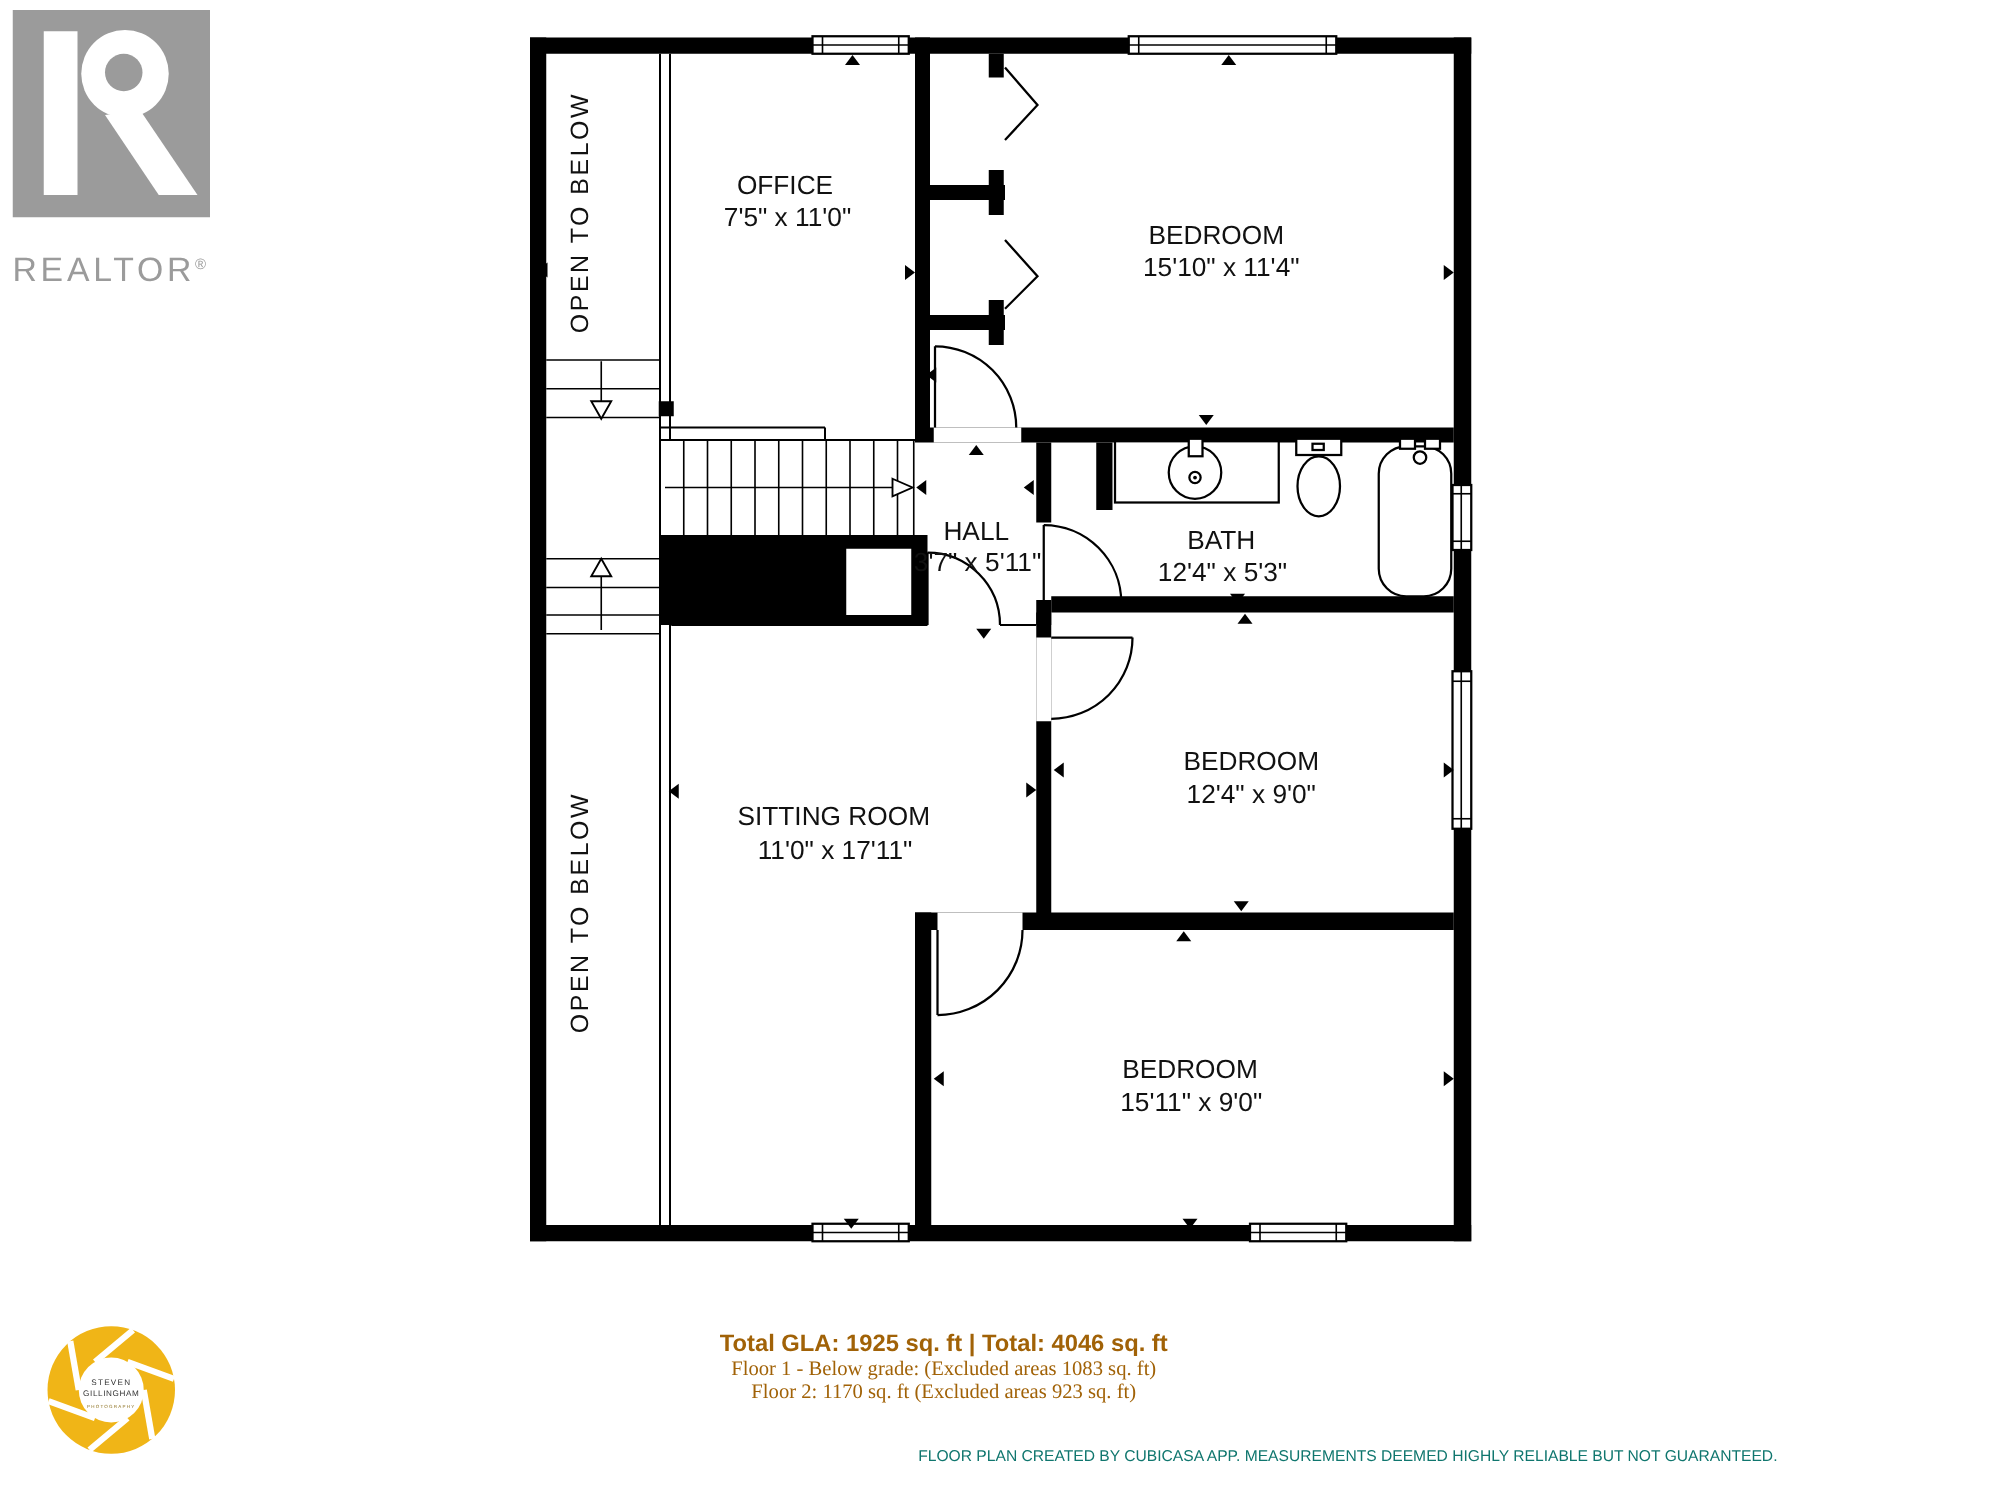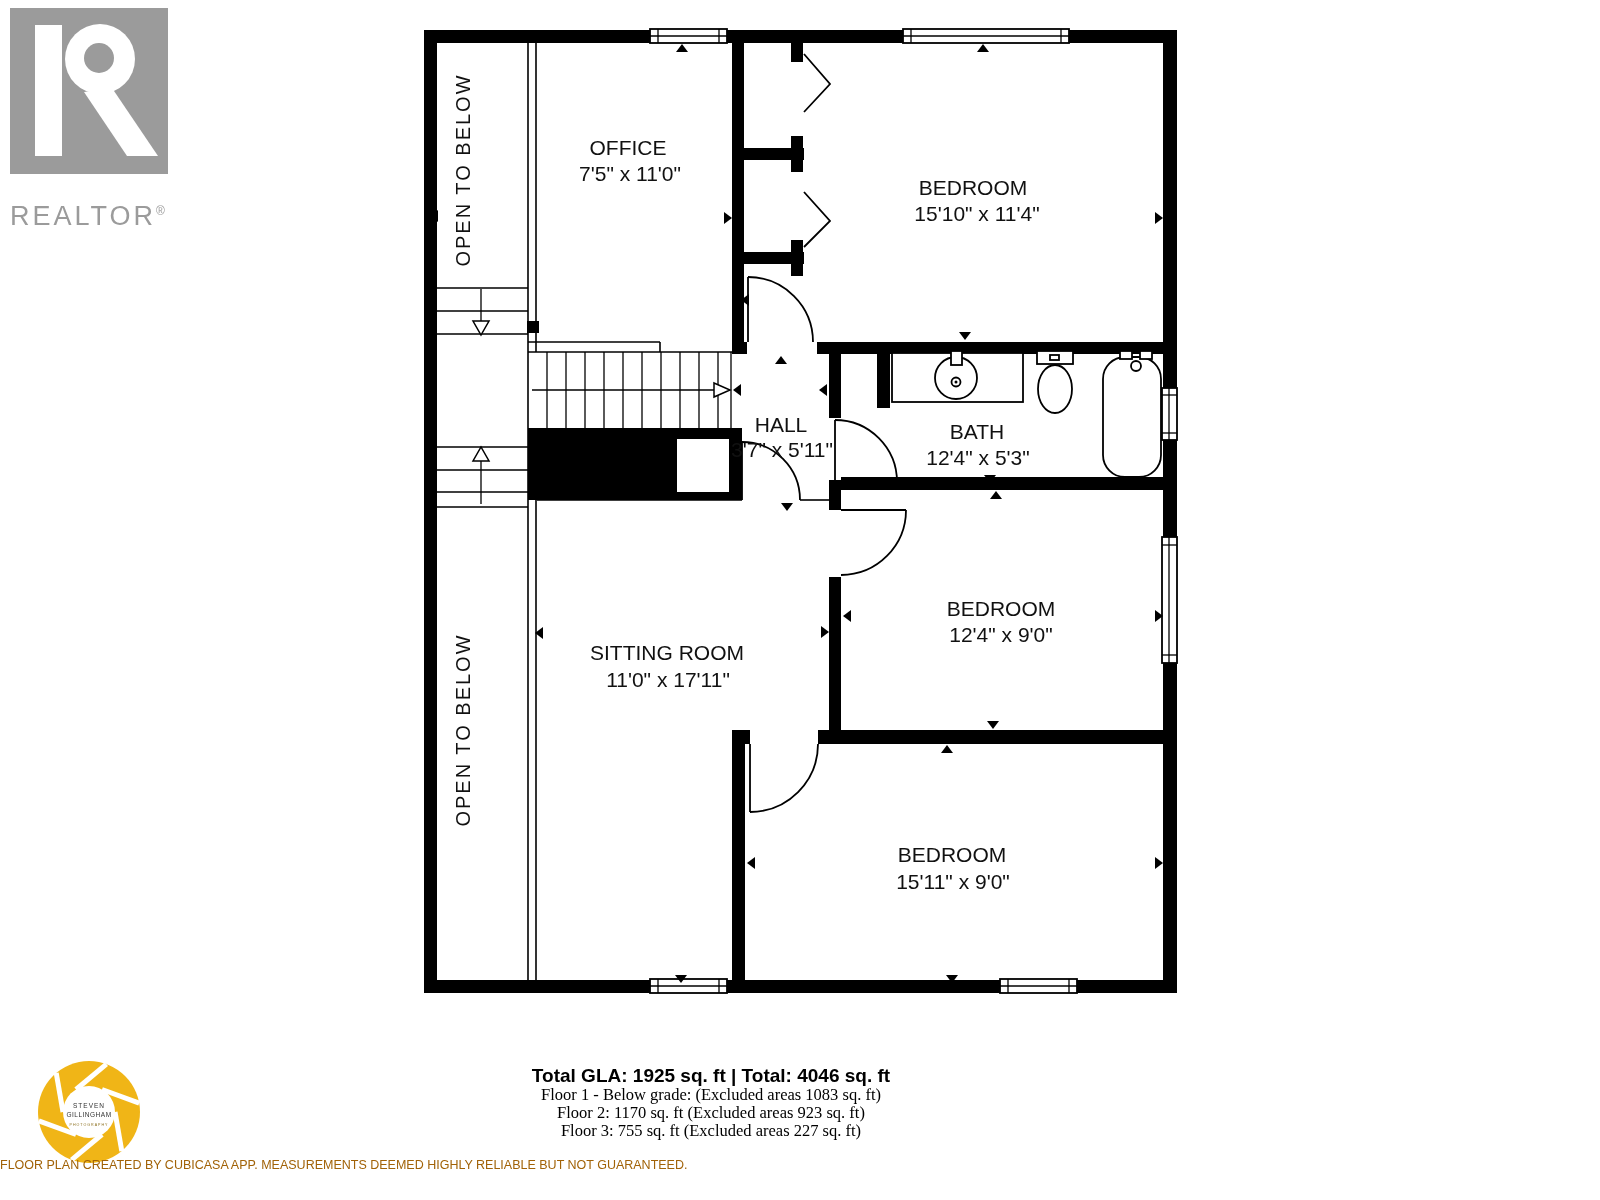--- a/index.html
+++ b/index.html
@@ -20,24 +20,24 @@
 
   
   .realtor{position:absolute;left:10px;top:8px;}
   .realtor-word{position:absolute;left:10px;top:176px;font-size:27px;letter-spacing:3px;color:#9b9b9b;font-family:"Liberation Sans",sans-serif;margin-top:25px;}
   .realtor-word sup{font-size:12px;}
 
   
   .photologo{position:absolute;left:37px;top:1058px;}
 
   
-  .summary{position:absolute;left:0;top:1066px;width:1422px;text-align:center;color:#000000;}
+  .summary{position:absolute;left:0;top:1066px;width:1422px;text-align:center;color:#a16207;padding-left:44px;}
   .summary .t{font-size:19px;font-weight:bold;line-height:20px;}
   .summary .l{font-size:16.5px;line-height:18px;font-family:Liberation Serif, serif;}
-  .disclaimer{position:absolute;left:0;top:1158px;width:1422px;text-align:left;font-size:12.5px;color:#a16207;}
+  .disclaimer{position:absolute;left:0;top:1158px;width:1422px;text-align:right;font-size:12.5px;color:#0f766e;}
 </style>
 </head>
 <body>
 
 <div class="realtor">
   <svg width="158" height="166" viewBox="0 0 158 166">
     <rect x="0" y="0" width="158" height="166" fill="#9b9b9b"></rect>
     <rect x="25" y="17" width="27" height="131" fill="#fff"></rect>
     <circle cx="90" cy="51" r="35" fill="#fff"></circle>
     <circle cx="89" cy="50" r="15" fill="#9b9b9b"></circle>
@@ -279,15 +279,14 @@
   </g>
   <text x="0" y="-4" text-anchor="middle" font-size="6.5" fill="#333" letter-spacing="1">STEVEN</text>
   <text x="0" y="5" text-anchor="middle" font-size="6.5" fill="#333" letter-spacing="0.5">GILLINGHAM</text>
   <text x="0" y="14" text-anchor="middle" font-size="3.6" fill="#8a6d1a" letter-spacing="1">PHOTOGRAPHY</text>
 </svg>
 
 <div class="summary">
   <div class="t">Total GLA: 1925 sq. ft | Total: 4046 sq. ft</div>
   <div class="l">Floor 1 - Below grade: (Excluded areas 1083 sq. ft)</div>
   <div class="l">Floor 2: 1170 sq. ft (Excluded areas 923 sq. ft)</div>
-  <div class="l">Floor 3: 755 sq. ft (Excluded areas 227 sq. ft)</div>
 </div>
 <div class="disclaimer">FLOOR PLAN CREATED BY CUBICASA APP. MEASUREMENTS DEEMED HIGHLY RELIABLE BUT NOT GUARANTEED.</div>
 
 </body></html>

